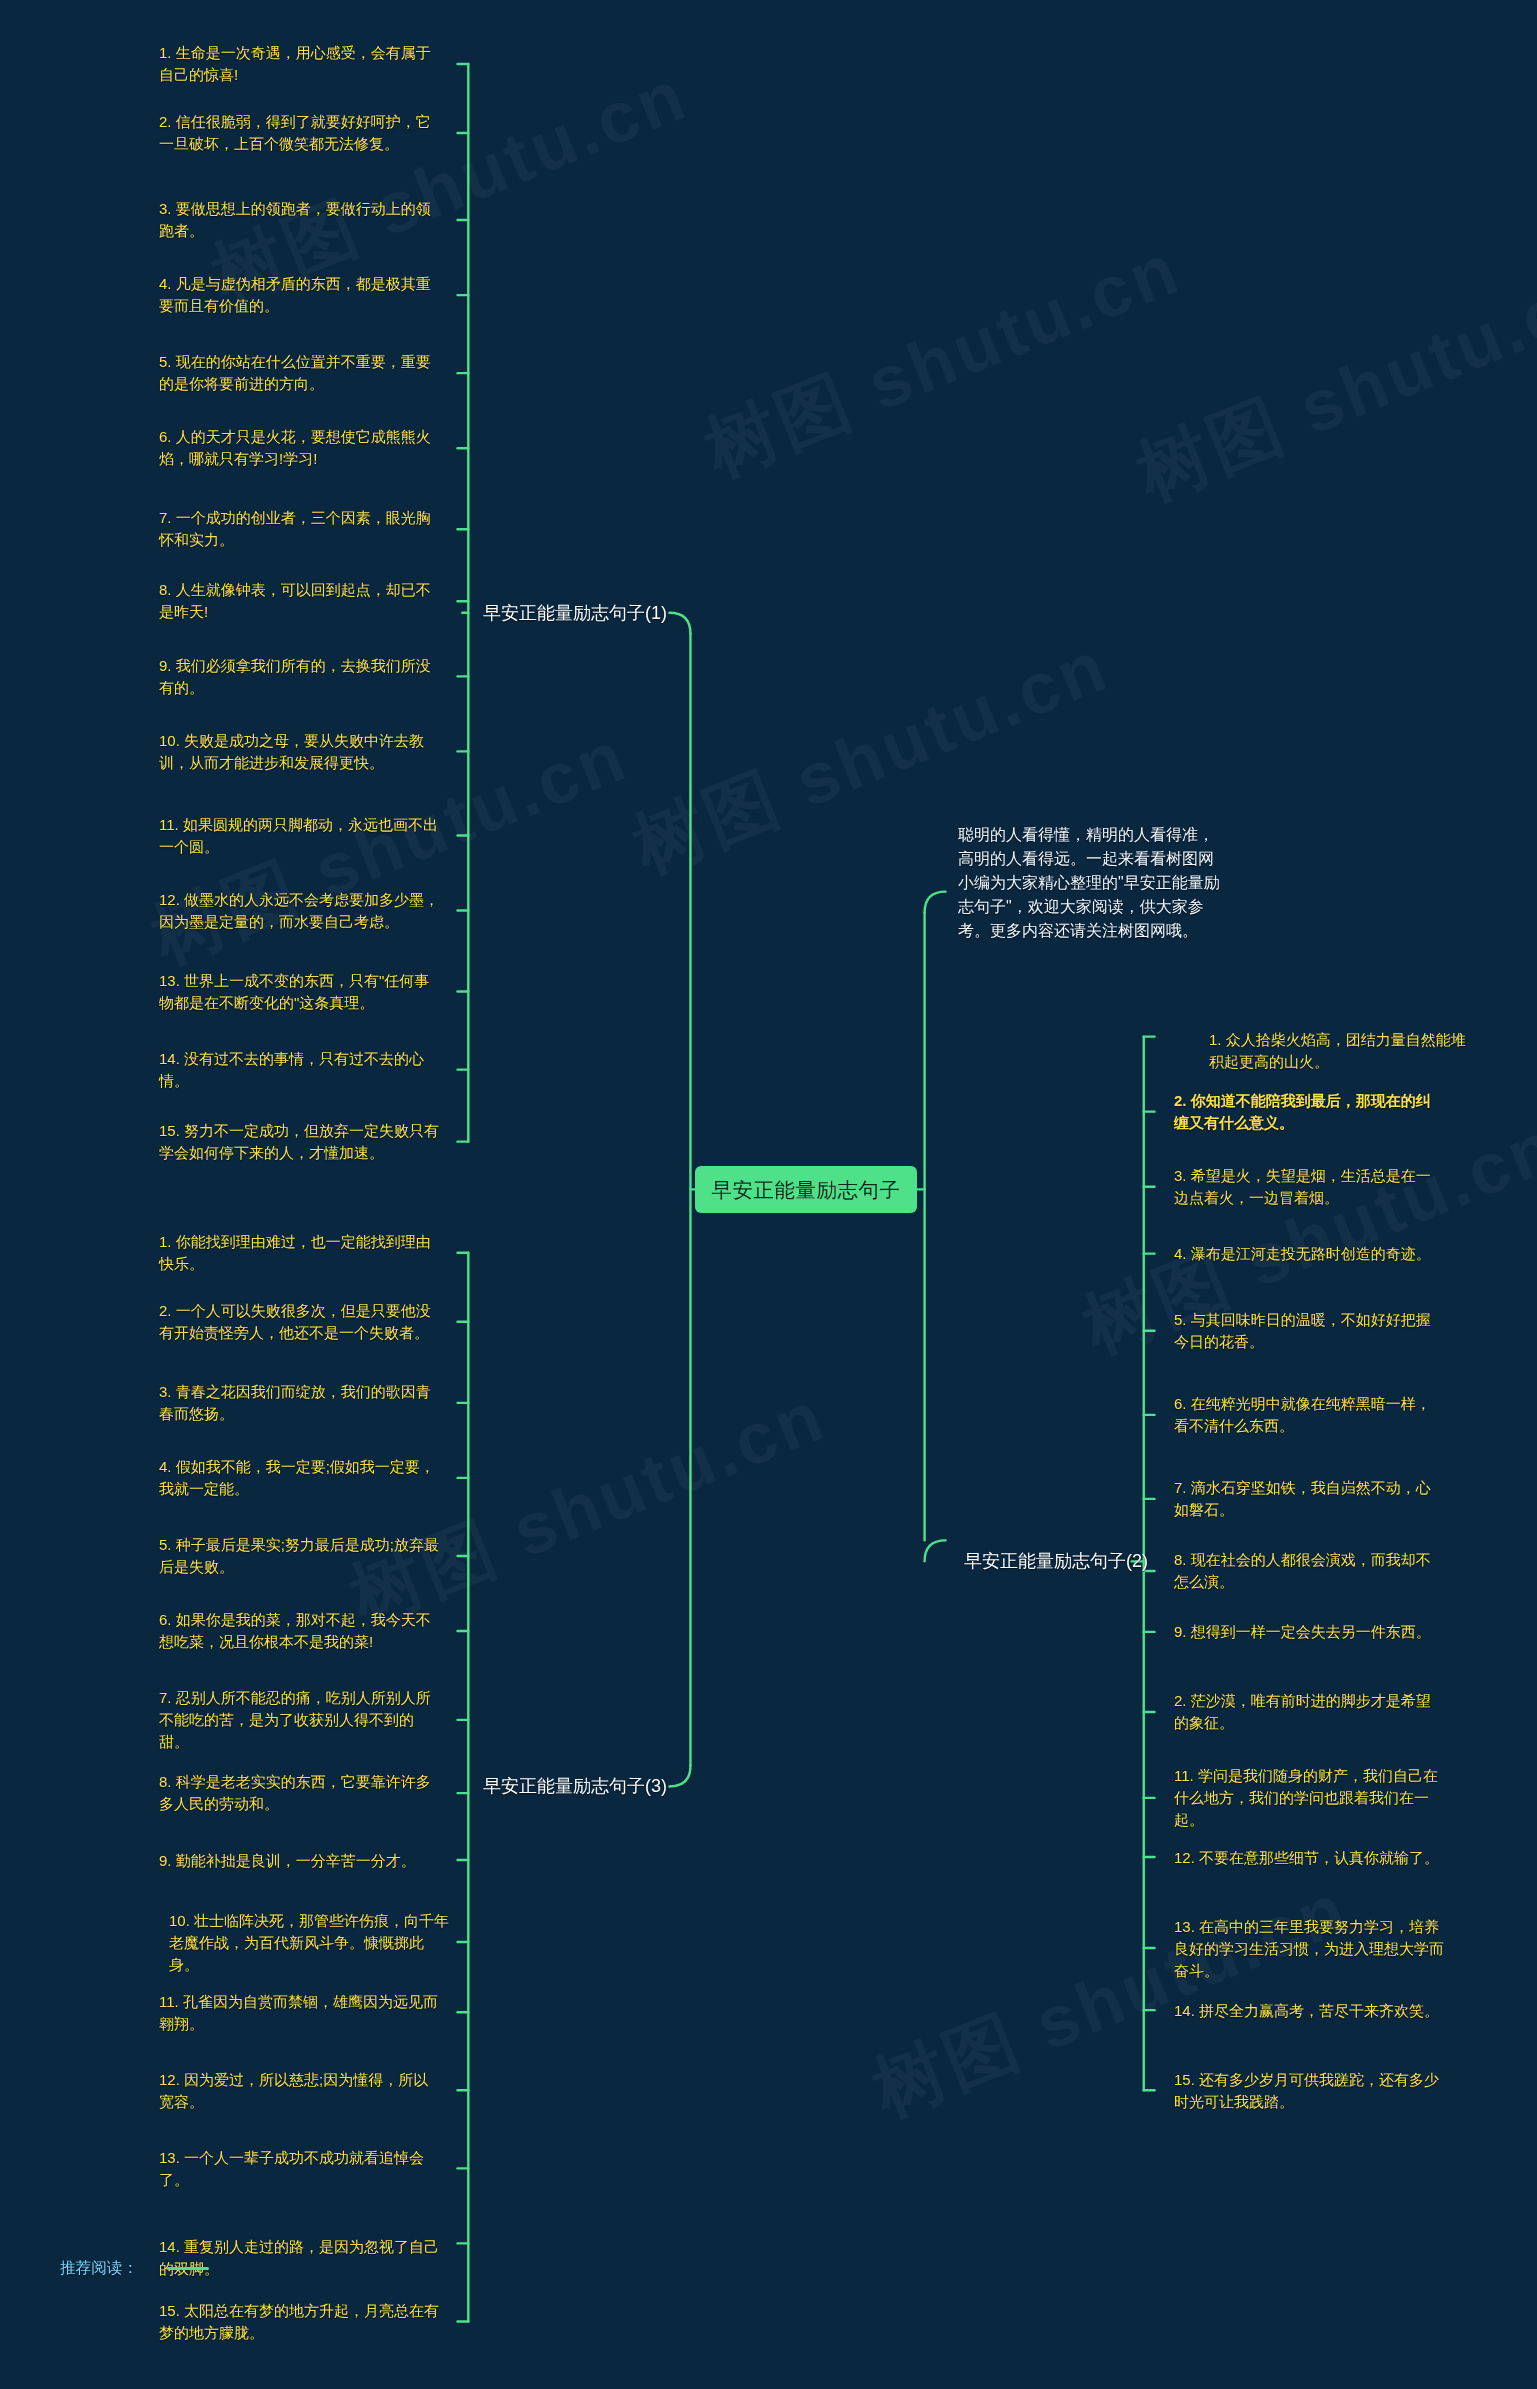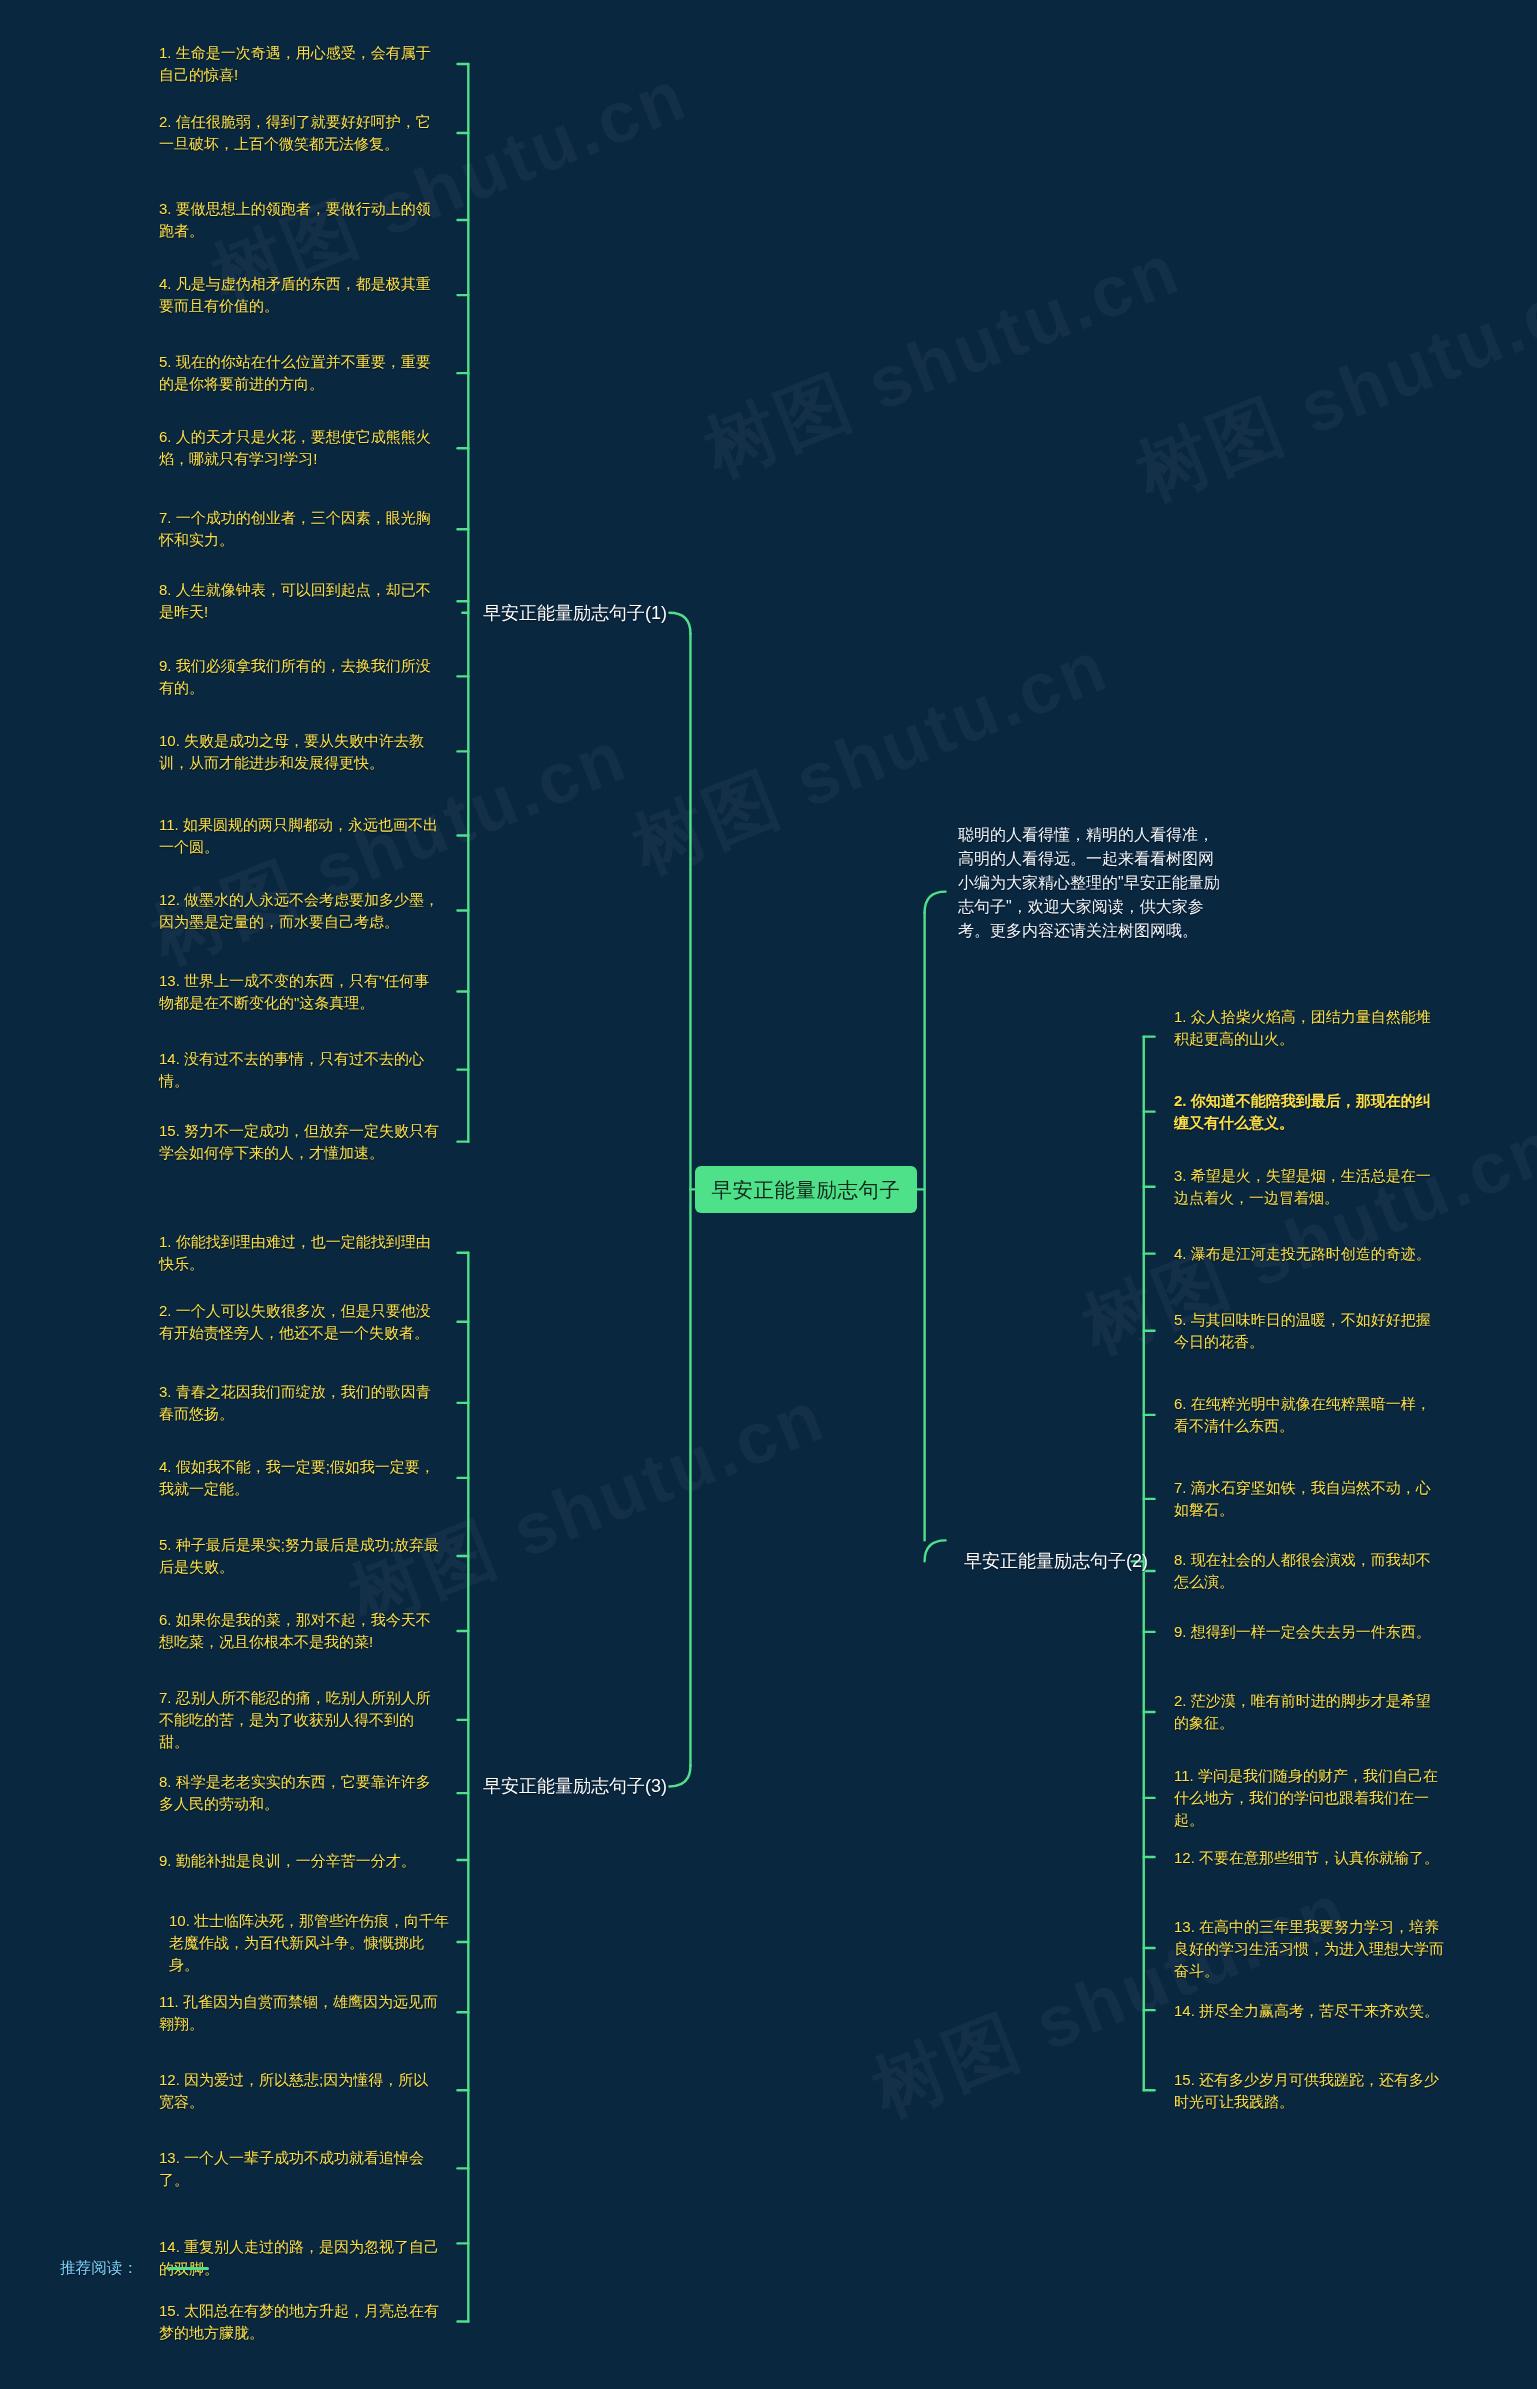--- a/index.html
+++ b/index.html
@@ -210,21 +210,21 @@
     <div class="leaf col-left" style="top: 1910px; margin-left: 10px;">10. 壮士临阵决死，那管些许伤痕，向千年老魔作战，为百代新风斗争。慷慨掷此身。</div>
     <div class="leaf col-left" style="top: 1991px;">11. 孔雀因为自赏而禁锢，雄鹰因为远见而翱翔。</div>
     <div class="leaf col-left" style="top: 2069px;">12. 因为爱过，所以慈悲;因为懂得，所以宽容。</div>
     <div class="leaf col-left" style="top: 2147px;">13. 一个人一辈子成功不成功就看追悼会了。</div>
     <div class="leaf col-left" style="top: 2222px; margin-top: 14px;">14. 重复别人走过的路，是因为忽视了自己的双脚。</div>
     <div class="leaf col-left" style="top: 2300px;">15. 太阳总在有梦的地方升起，月亮总在有梦的地方朦胧。</div>
   </div>
 <div class="branch-label" id="branch-3-label" style="left: 483px; top: 1774px;">早安正能量励志句子(3)</div>
 
 <div id="branch-2-leaves">
-    <div class="leaf col-right" style="top: 1006px;">1. 众人拾柴火焰高，团结力量自然能堆积起更高的山火。</div>
+    <div class="leaf col-right" style="top: 1029px; margin-left: 35px;">1. 众人拾柴火焰高，团结力量自然能堆积起更高的山火。</div>
     <div class="leaf col-right" style="top: 1090px; font-weight: bold;">2. 你知道不能陪我到最后，那现在的纠缠又有什么意义。</div>
     <div class="leaf col-right" style="top: 1165px;">3. 希望是火，失望是烟，生活总是在一边点着火，一边冒着烟。</div>
     <div class="leaf col-right" style="top: 1243px;">4. 瀑布是江河走投无路时创造的奇迹。</div>
     <div class="leaf col-right" style="top: 1309px;">5. 与其回味昨日的温暖，不如好好把握今日的花香。</div>
     <div class="leaf col-right" style="top: 1393px;">6. 在纯粹光明中就像在纯粹黑暗一样，看不清什么东西。</div>
     <div class="leaf col-right" style="top: 1477px;">7. 滴水石穿坚如铁，我自岿然不动，心如磐石。</div>
     <div class="leaf col-right" style="top: 1549px;">8. 现在社会的人都很会演戏，而我却不怎么演。</div>
     <div class="leaf col-right" style="top: 1621px;">9. 想得到一样一定会失去另一件东西。</div>
     <div class="leaf col-right" style="top: 1690px;">2. 茫沙漠，唯有前时进的脚步才是希望的象征。</div>
     <div class="leaf col-right" style="top: 1765px;">11. 学问是我们随身的财产，我们自己在什么地方，我们的学问也跟着我们在一起。</div>

